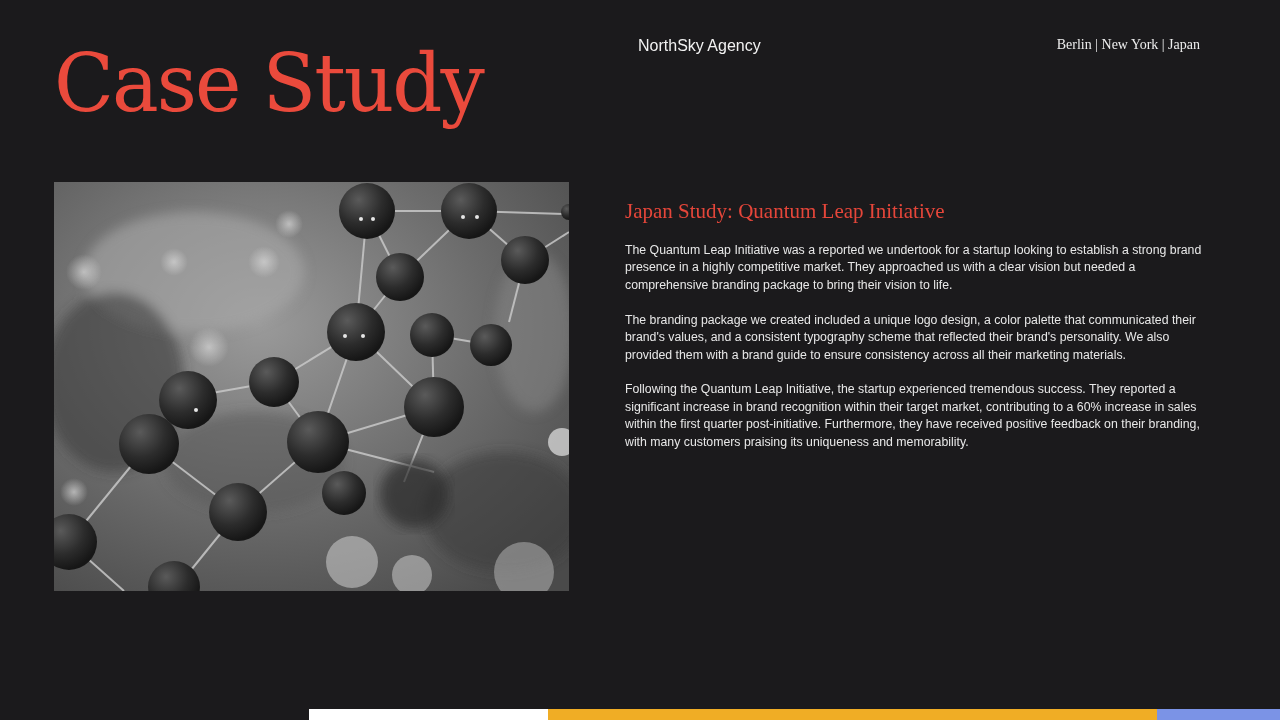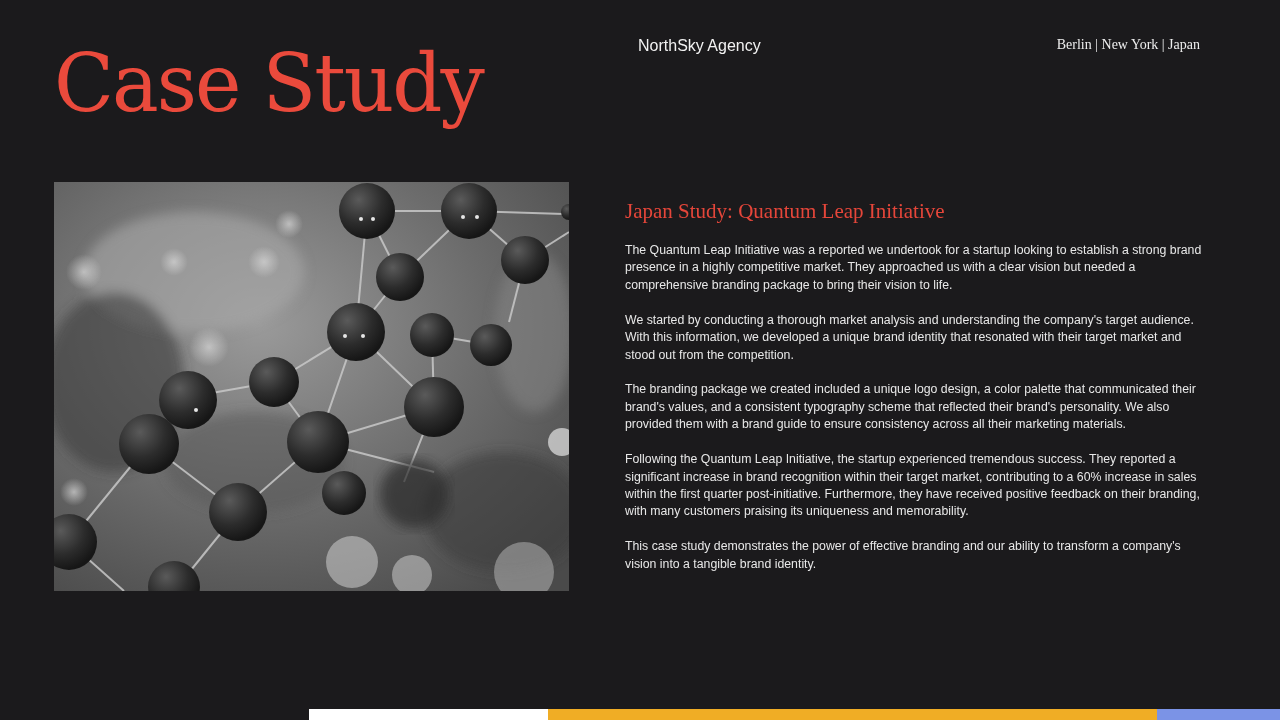--- a/index.html
+++ b/index.html
@@ -200,24 +200,22 @@
         <circle cx="291" cy="154" r="2"></circle>
           <circle cx="309" cy="154" r="2"></circle>
         <circle cx="142" cy="228" r="2"></circle>
       </g>
     </svg>
   </div>
 
   <div class="content">
     <h2 class="content-title">Japan Study: Quantum Leap Initiative</h2>
     <p>The Quantum Leap Initiative was a reported we undertook for a startup looking to establish a strong brand presence in a highly competitive market. They approached us with a clear vision but needed a comprehensive branding package to bring their vision to life.</p>
-    <p>We started by conducting a thorough market analysis and understanding the company's target audience. With this information, we developed a unique brand identity that resonated with their target market and stood out from the competition.</p>
     <p>The branding package we created included a unique logo design, a color palette that communicated their brand's values, and a consistent typography scheme that reflected their brand's personality. We also provided them with a brand guide to ensure consistency across all their marketing materials.</p>
     <p>Following the Quantum Leap Initiative, the startup experienced tremendous success. They reported a significant increase in brand recognition within their target market, contributing to a 60% increase in sales within the first quarter post-initiative. Furthermore, they have received positive feedback on their branding, with many customers praising its uniqueness and memorability.</p>
-    <p>This case study demonstrates the power of effective branding and our ability to transform a company's vision into a tangible brand identity.</p>
   </div>
 
   <div class="bottom-bar">
     <div class="bar-seg seg-white" style="background:#ffffff"></div>
     <div class="bar-seg seg-orange" style="background:#f0ad25"></div>
     <div class="bar-seg seg-blue" style="background:#7b93e6"></div>
   </div>
 
 </div>
 

